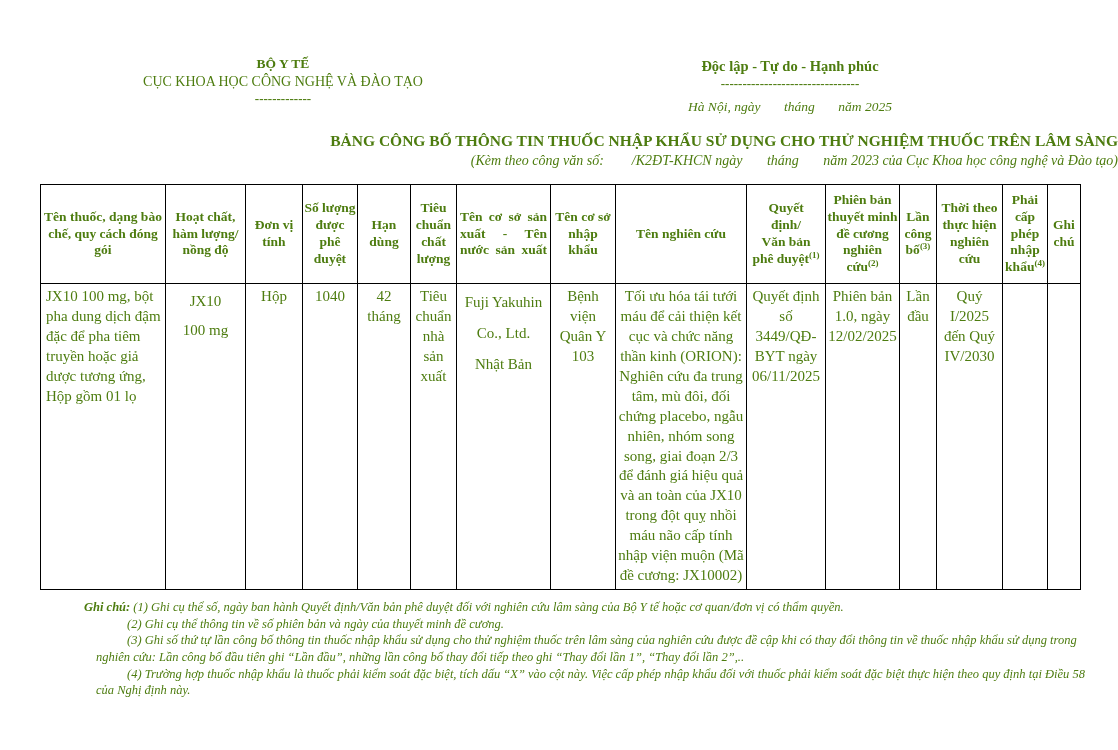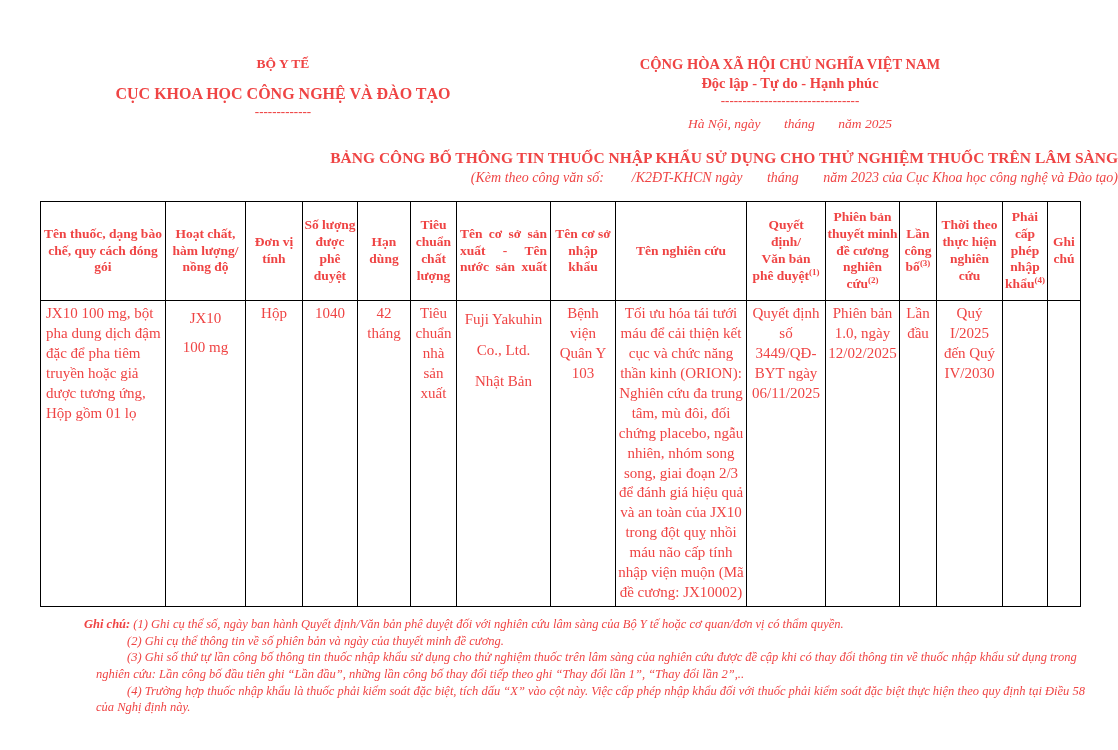--- a/index.html
+++ b/index.html
@@ -1,26 +1,26 @@
 <!DOCTYPE html>
 <html><head>
 <meta charset="utf-8">
 <style>
   html,body { margin:0; padding:0; background:#ffffff; }
   .page {
     width:1118px; height:750px; background:#ffffff; overflow:hidden;
     font-family:"Liberation Serif","DejaVu Serif",serif;
-    color:#ef4444; box-sizing:border-box; padding-top:56px;
+    color:#4d7c0f; box-sizing:border-box; padding-top:56px;
     position:relative;
   }
   
   .header-row { display:flex; }
   .org-block { width:456px; margin-left:55px; text-align:center; }
   .org-parent { font-weight:bold; font-size:13.5px; }
-  .org-name { font-weight:bold; font-size:16px; margin-top:13px; }
+  .org-name { font-weight:normal; font-size:14px; margin-top:2px; }
   .org-dashes { font-weight:bold; font-size:13px; margin-top:1px; }
   .national-block { width:450px; margin-left:54px; text-align:center; }
   .national-line1 { font-weight:bold; font-size:14.5px; }
   .national-line2 { font-weight:bold; font-size:14.5px; margin-top:2px; }
   .national-dashes { font-weight:bold; font-size:13px; margin-top:1px; }
   .place-date { font-style:italic; font-size:13.5px; margin-top:7px; white-space:pre-wrap; }
   
   .title-block { text-align:right; margin-top:17px; }
   .doc-title { font-weight:bold; font-size:15.5px; }
   .doc-subtitle { font-style:italic; font-size:14px; margin-top:3px; white-space:pre-wrap; }
@@ -55,21 +55,20 @@
 
 <div class="page">
 
   <div class="header-row">
     <div class="org-block">
       <div class="org-parent">BỘ Y TẾ</div>
       <div class="org-name">CỤC KHOA HỌC CÔNG NGHỆ VÀ ĐÀO TẠO</div>
       <div class="org-dashes">-------------</div>
     </div>
     <div class="national-block">
-      <div class="national-line1">CỘNG HÒA XÃ HỘI CHỦ NGHĨA VIỆT NAM</div>
       <div class="national-line2">Độc lập - Tự do - Hạnh phúc</div>
       <div class="national-dashes">--------------------------------</div>
       <div class="place-date">Hà Nội, ngày       tháng       năm 2025</div>
     </div>
   </div>
 
   <div class="title-block">
     <div class="doc-title">BẢNG CÔNG BỐ THÔNG TIN THUỐC NHẬP KHẨU SỬ DỤNG CHO THỬ NGHIỆM THUỐC TRÊN LÂM SÀNG</div>
     <div class="doc-subtitle">(Kèm theo công văn số:        /K2ĐT-KHCN ngày       tháng       năm 2023 của Cục Khoa học công nghệ và Đào tạo)</div>
   </div>

